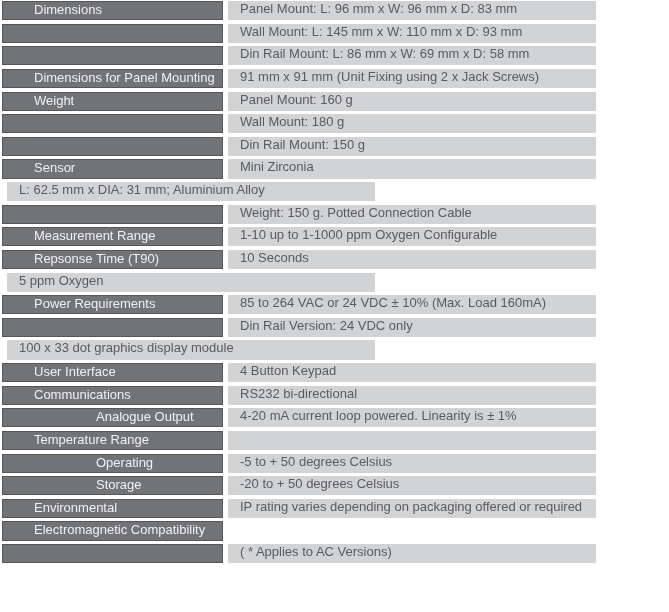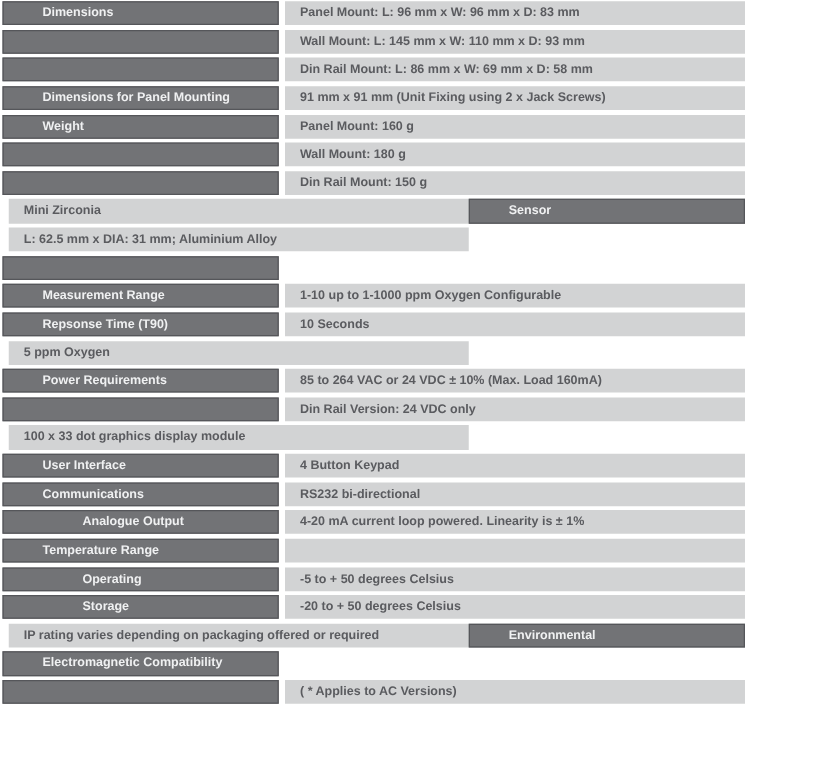--- a/index.html
+++ b/index.html
@@ -15,35 +15,33 @@
     padding: 1px 0 0 2px;
   }
   .row {
     display: flex;
     height: 19.2px;
     margin-bottom: 3.45px;
   }
   .cell {
     box-sizing: border-box;
     display: flex;
-    align-items: center;
-    font-size: 10px;
+    font-size: 13px;
     white-space: nowrap;
     overflow: hidden;
-    font-weight: bold;
   }
   .cell.label {
     width: 221px;
     background: var(--dark-bg, #727376);
     border: 1px solid var(--dark-border, #55565a);
     color: var(--dark-text, #f0f1f2);
     padding-left: 31px;
   }
   .cell.label.sub {
-    padding-left: 63px;
+    padding-left: 93px;
   }
   .cell.value {
     width: 368px;
     margin-left: 5px;
     background: var(--light-bg, #d2d3d4);
     color: var(--light-text, #5a5b5f);
     padding-left: 12px;
   }
 </style>
 </head>
@@ -107,37 +105,40 @@
   <div class="row">
     <div class="cell label">
       <span></span>
     </div>
     <div class="cell value">
       <span>Din Rail Mount: 150 g</span>
     </div>
   </div>
 
   <div class="row">
+    <div class="cell label">
+      <span>Sensor</span>
+    </div>
     <div class="cell value">
       <span>Mini Zirconia</span>
     </div>
-    <div class="cell label">
-      <span>Sensor</span>
-    </div>
   </div>
 
   <div class="row">
     <div class="cell value">
       <span>L: 62.5 mm x DIA: 31 mm; Aluminium Alloy</span>
     </div>
   </div>
 
   <div class="row">
     <div class="cell label">
       <span></span>
+    </div>
+    <div class="cell value">
+      <span>Weight: 150 g. Potted Connection Cable</span>
     </div>
   </div>
 
   <div class="row">
     <div class="cell label">
       <span>Measurement Range</span>
     </div>
     <div class="cell value">
       <span>1-10 up to 1-1000 ppm Oxygen Configurable</span>
     </div>
@@ -231,26 +232,26 @@
   <div class="row">
     <div class="cell label sub">
       <span>Storage</span>
     </div>
     <div class="cell value">
       <span>-20 to + 50 degrees Celsius</span>
     </div>
   </div>
 
   <div class="row">
+    <div class="cell label">
+      <span>Environmental</span>
+    </div>
     <div class="cell value">
       <span>IP rating varies depending on packaging offered or required</span>
     </div>
-    <div class="cell label">
-      <span>Environmental</span>
-    </div>
   </div>
 
   <div class="row">
     <div class="cell label">
       <span>Electromagnetic Compatibility</span>
     </div>
   </div>
 
 
   <div class="row">

